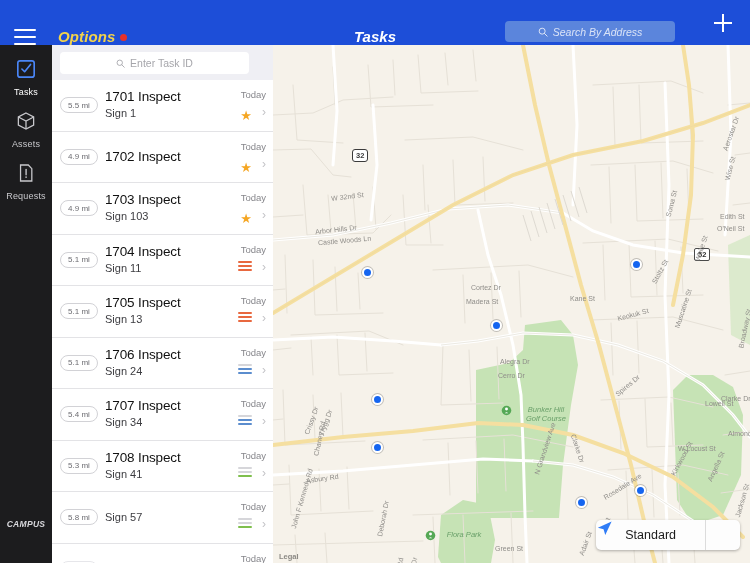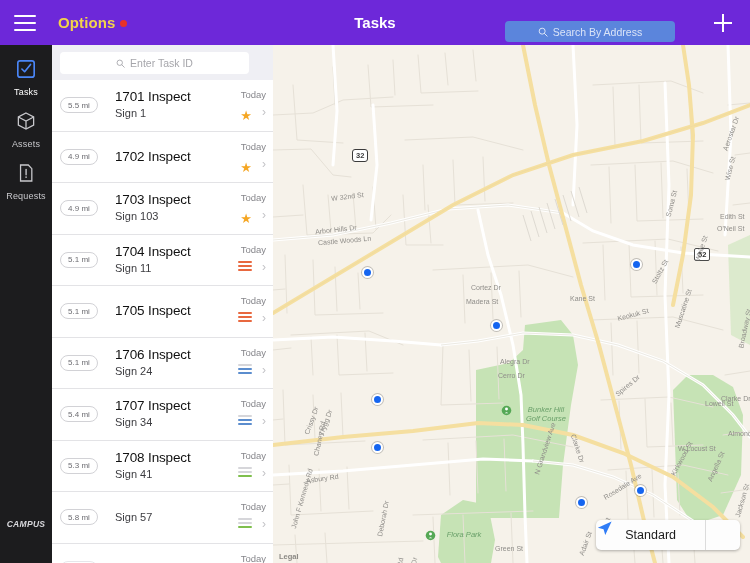--- a/index.html
+++ b/index.html
@@ -7,23 +7,24 @@
     width: 750px; height: 563px;
     overflow: hidden;
     font-family: "Liberation Sans", sans-serif;
     background: #efeff4;
   }
   .app { position: relative; width: 750px; height: 563px; }
 
   
   .topbar {
     position: absolute; top: 0; left: 0; width: 750px; height: 45px;
-    background: #6d28d9;
-    display: flex; align-items: center;
+    background: #1d4ed8;
+    display: flex; align-items: flex-end;
     z-index: 20;
+    font-style: italic;
   }
   .hamburger {
     width: 22px; height: 16px; margin-left: 14px; margin-right: 22px;
     display: flex; flex-direction: column; justify-content: space-between;
     cursor: pointer;
   }
   .hamburger i { display:block; height: 2px; background: #fff; border-radius: 1px; }
   .hamburger i:nth-child(1){ width: 22px; }
   .hamburger i:nth-child(2){ width: 22px; }
   .hamburger i:nth-child(3){ width: 22px; }
@@ -97,21 +98,21 @@
   .rows { background: #fff; }
   .row {
     position: relative; height: 51.5px; border-bottom: 1px solid #e3e3e6;
     background: #fff; cursor: pointer; display: flex; align-items: center;
   }
   .mi-pill {
     margin-left: 8px; width: 38px; height: 16px; border-radius: 8px;
     border: 1px solid #d2d2d6; color: #6d6d72; font-size: 8px;
     display: flex; align-items: center; justify-content: center; flex: none;
   }
-  .row-main { margin-left: 17px; flex: 1; min-width: 0; }
+  .row-main { margin-left: 7px; flex: 1; min-width: 0; }
   .row-title { font-size: 13.5px; color: #111; letter-spacing: -.15px; line-height: 16px; }
   .row-sub { font-size: 11px; color: #3c3c40; line-height: 15px; margin-top: 1px; }
 
   .row-right {
     width: 52px; flex: none; text-align: left; padding-right: 6px;
     position: relative; height: 100%;
   }
   .today { position: absolute; right: 7px; top: 9px; font-size: 9.5px; color: #86868b; }
   .prio  { position: absolute; right: 21px; top: 26px; }
   .chev  { position: absolute; right: 7px; top: 26px; color: #c3c3c7; font-size: 12px; line-height: 12px; }
@@ -288,20 +289,21 @@
                 <span style="background:#e8683f"></span>
               </span>
             </span>
             <span class="chev">›</span>
           </div>
         </div>
         <div class="row">
           <div class="mi-pill">5.1 mi</div>
           <div class="row-main">
             <div class="row-title">1705 Inspect</div>
+            <div class="row-sub">Sign 13</div>
           </div>
           <div class="row-right">
             <span class="today">Today</span>
             <span class="prio">
               <span class="bars">
                 <span style="background:#e8683f"></span>
                 <span style="background:#e8683f"></span>
                 <span style="background:#e8683f"></span>
               </span>
             </span>

